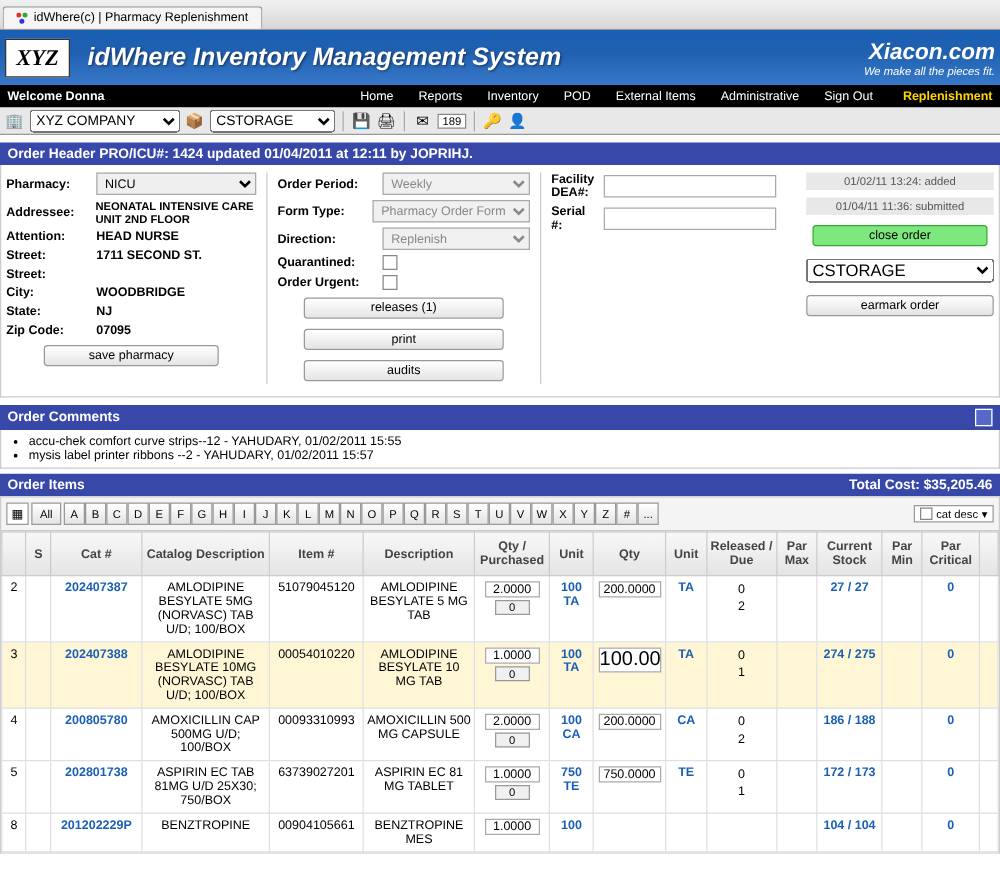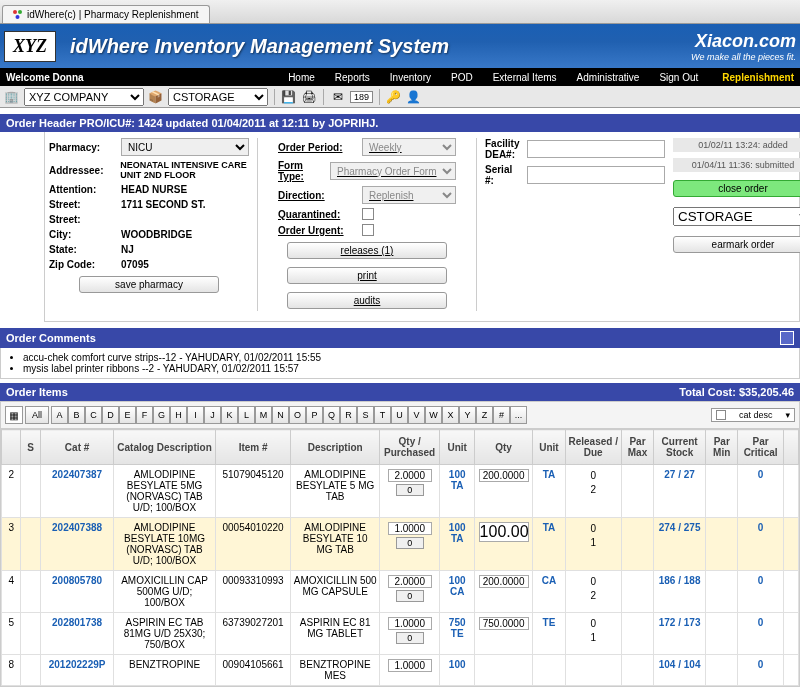--- a/index.html
+++ b/index.html
@@ -18,42 +18,42 @@
 .nav .menu { margin-left: auto; display: flex; gap: 20px; text-align: center; }
 .nav .menu span { cursor: pointer; }
 .nav .rep { color: #ffd700; font-weight: bold; margin-left: 24px; }
 .toolbar { background: #e8e8e8; border-bottom: 1px solid #999; height: 22px; display: flex; align-items: center; padding: 0 4px; gap: 4px; }
 .toolbar select, .toolbar input { font-size: 11px; height: 18px; }
 .tb-icon { width: 16px; height: 16px; display: inline-flex; align-items: center; justify-content: center; cursor: pointer; font-size: 12px; }
 .sep { width: 1px; height: 16px; background: #aaa; margin: 0 2px; }
 .badge { background: #fff; border: 1px solid #888; font-size: 9px; padding: 0 3px; }
 .section-hdr { background: #3848a8; color: #fff; font-weight: bold; font-size: 11px; padding: 3px 6px; display: flex; align-items: center; }
 .section-hdr .sq { margin-left: auto; width: 14px; height: 14px; background: #5868c8; border: 1px solid #fff; cursor: pointer; }
-.order-header-body { display: flex; padding: 6px 4px 10px 4px; border: 1px solid #ccc; border-top: none; gap: 8px; margin-left: 44px; }
+.order-header-body { display: flex; padding: 6px 4px 10px 4px; border: 1px solid #ccc; border-top: none; gap: 8px; }
 .col { display: flex; flex-direction: column; gap: 4px; }
 .col.addr { width: 200px; }
-.col.form { width: 220px; border-left: 1px solid #ccc; border-right: 1px solid #ccc; padding: 0 20px; text-decoration: underline; }
+.col.form { width: 220px; border-left: 1px solid #ccc; border-right: 1px solid #ccc; padding: 0 8px; }
 .col.fac { width: 180px; }
 .col.act { width: 150px; margin-left: auto; }
 .fld { display: flex; align-items: center; gap: 4px; }
 .fld label { font-weight: bold; width: 68px; font-size: 10px; }
 .fld .val { font-weight: bold; font-size: 10px; }
 .fld input[type=text], .fld select { flex: 1; font-size: 10px; height: 18px; border: 1px solid #aaa; padding: 0 2px; }
 .fld select.grey, .fld input.grey { background: #f0f0f0; color: #888; }
 .wbtn { display: block; width: 140px; margin: 2px auto; font-size: 10px; padding: 2px 0; background: linear-gradient(#fff,#e4e4e4); border: 1px solid #999; border-radius: 3px; cursor: pointer; text-align: center; }
 .wbtn.wide { width: 160px; }
 .status-chip { background: #e8e8e8; font-size: 9px; padding: 2px 4px; text-align: center; margin-bottom: 2px; color: #555; }
 .close-order { background: #7de87d; border: 1px solid #3a3; color: #000; }
 .comments { padding: 4px 6px; border: 1px solid #ccc; border-top: none; font-size: 10px; }
 .comments ul { list-style: disc; margin-left: 16px; }
 .filter-row { background: #f4f4f4; border: 1px solid #ccc; padding: 4px; display: flex; align-items: center; gap: 2px; flex-wrap: nowrap; overflow: hidden; }
 .fbtn { border: 1px solid #999; background: linear-gradient(#fff,#e4e4e4); font-size: 9px; width: 17px; height: 18px; cursor: pointer; padding: 0; }
 .fbtn.all { width: 24px; }
 .fbtn-icon { width: 18px; height: 18px; border: 1px solid #999; background: #fff; cursor: pointer; display: inline-flex; align-items: center; justify-content: center; font-size: 10px; padding: 0; }
-.catdesc { margin-left: auto; display: flex; align-items: center; gap: 13px; font-size: 9px; border:1px solid #999; padding:1px 4px; background:#fff; }
+.catdesc { margin-left: auto; display: flex; align-items: center; gap: 3px; font-size: 9px; border:1px solid #999; padding:1px 4px; background:#fff; }
 .grid { border: 1px solid #ccc; border-top: none; }
 .grid table { width: 100%; border-collapse: collapse; table-layout: fixed; }
 .grid th { background: linear-gradient(#f8f8f8,#e4e4e4); border: 1px solid #ccc; font-size: 10px; font-weight: bold; color: #444; padding: 6px 2px; text-align: center; }
 .grid td { border: 1px solid #e0e0e0; font-size: 10px; padding: 4px 2px; vertical-align: top; text-align: center; }
 .grid td.l { text-align: center; }
 .grid .cat { color: #1a5fb4; font-weight: bold; }
 .grid .blue { color: #1a5fb4; font-weight: bold; }
 .grid tr.hl td { background: #fff6d6; }
 .qty-cell input { width: 44px; text-align: center; font-size: 10px; border: 1px solid #aaa; }
 .qty-sub { display:block; margin-top:2px; border:1px solid #999; background:#f0f0f0; width:28px; margin-left:auto; margin-right:auto; font-size:9px; }

